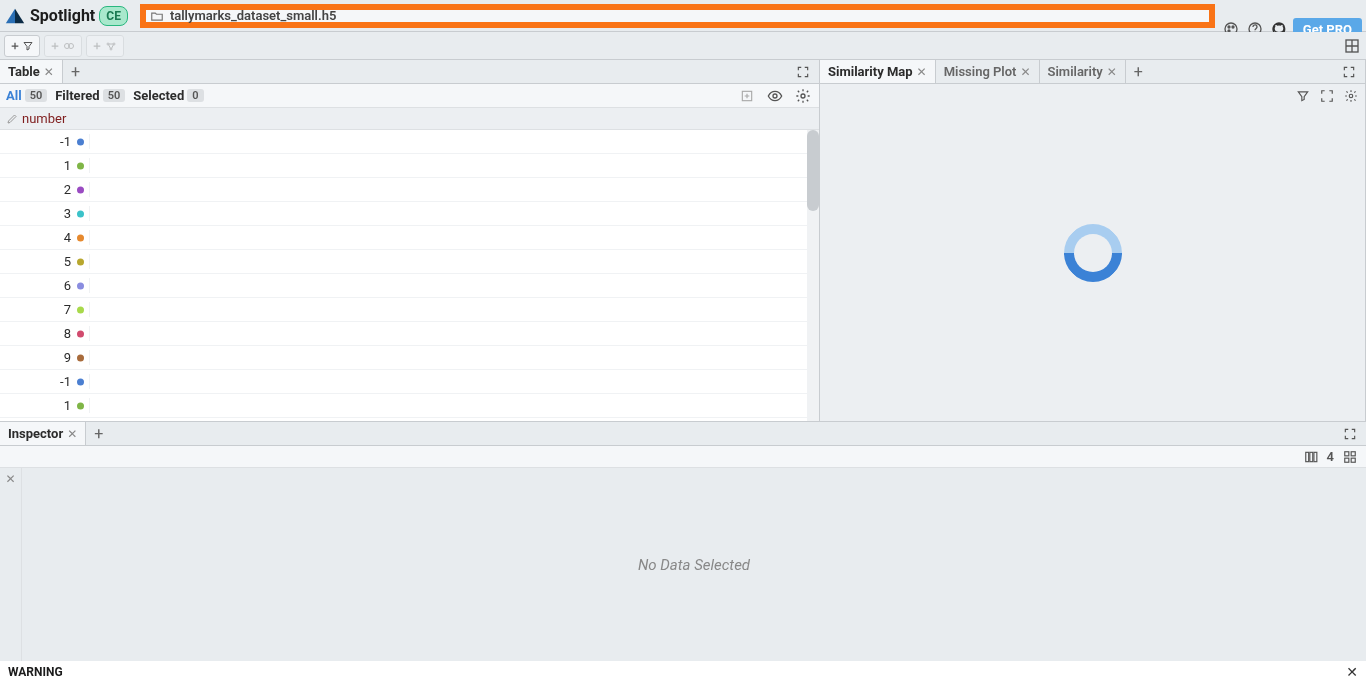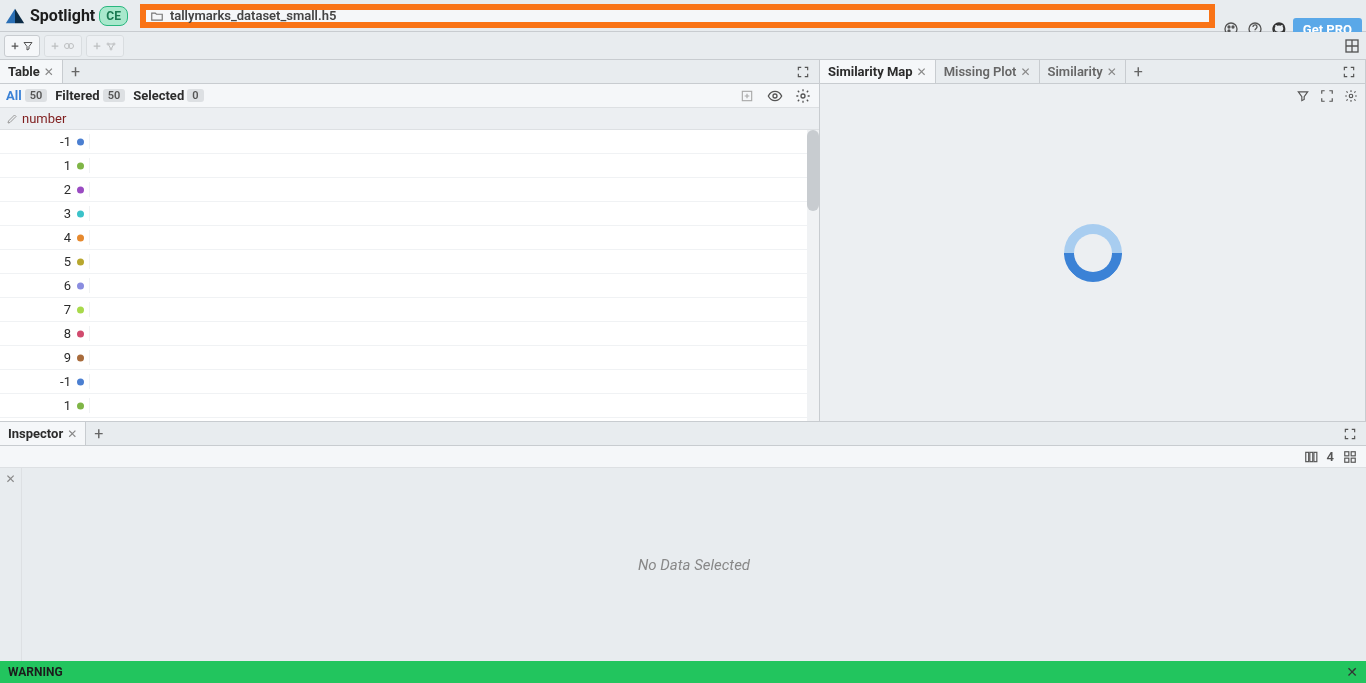--- a/index.html
+++ b/index.html
@@ -322,21 +322,21 @@
   font-style: italic;
   font-size: 15px;
   text-align: center;
 }
 
 
 .warning-bar {
   display: flex;
   align-items: center;
   height: 22px;
-  background: #22c55e;
+  background: #ffffff;
   color: #1c1c1c;
   padding: 0 8px;
   font-size: 12px;
   gap: 8px;
 }
 .warning-bar .label { font-weight: 700; }
 .warning-bar .spacer { flex: 1; }
 .warning-bar .close-x { cursor: pointer; font-size: 14px; color: #333; }
 
 svg { display: block; }

